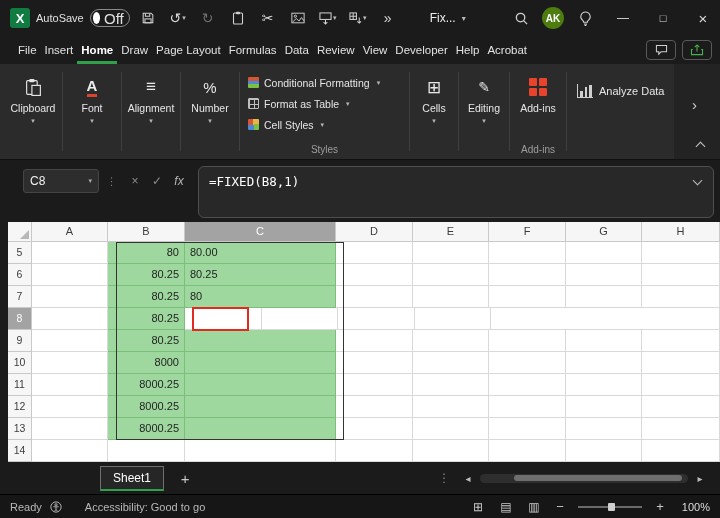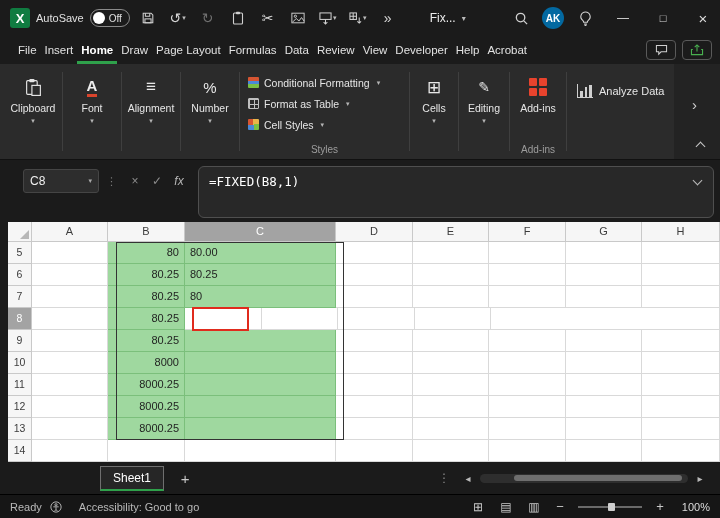--- a/index.html
+++ b/index.html
@@ -6,28 +6,28 @@
   html,body{width:720px;height:518px;background:#1b1b1b;font-family:"Liberation Sans",sans-serif;overflow:hidden;position:relative}
   button{background:none;border:none;color:#d6d6d6;font-family:inherit;cursor:default;padding:0}
   .spacer{flex:1}
 
   
   .titlebar{position:absolute;top:0;left:0;right:0;height:36px;background:#1b1b1b;display:flex;align-items:center;padding-left:10px;gap:6px;color:#d6d6d6}
   .excel-logo{width:20px;height:20px;background:#107c41;border-radius:3px;display:flex;align-items:center;justify-content:center;color:#fff;font-weight:bold;font-size:13px;flex:none}
   .ts-label{font-size:11px;color:#e0e0e0}
   .toggle{width:40px;height:18px;border:1px solid #8a8a8a;border-radius:9px;display:flex;align-items:center;padding:0 5px 0 2px;gap:4px;flex:none}
   .knob{width:12px;height:12px;border-radius:50%;background:#fff}
-  .toggle-text{font-size:10px;color:#e0e0e0}
+  .toggle-text{font-size:15px;color:#e0e0e0}
   .qat{width:24px;height:28px;display:flex;align-items:center;justify-content:center;font-size:14px;color:#d6d6d6;gap:1px;flex:none}
   .qat .mini{font-size:7px;color:#bdbdbd}
   .qat.dim{color:#6f6f6f}
   .doc-pill{display:flex;align-items:center;gap:6px;font-size:12px;color:#ececec;margin-left:16px;padding:3px 8px}
   .doc-pill .mini{font-size:8px;color:#bbb}
   .icon-btn{width:30px;height:30px;display:flex;align-items:center;justify-content:center;flex:none}
-  .avatar{width:22px;height:22px;border-radius:50%;background:#0369a1;color:#fff;font-size:10px;font-weight:bold;display:flex;align-items:center;justify-content:center;flex:none}
+  .avatar{width:22px;height:22px;border-radius:50%;background:#4d7c0f;color:#fff;font-size:10px;font-weight:bold;display:flex;align-items:center;justify-content:center;flex:none}
   .winbtn{width:34px;height:36px;display:flex;align-items:center;justify-content:center;color:#dcdcdc;flex:none}
   .winbtn.min{font-size:12px}.winbtn.max{font-size:11px}.winbtn.close{font-size:15px}
 
   
   .menubar{position:absolute;top:36px;left:0;right:0;height:28px;background:#1b1b1b;display:flex;align-items:center;padding:0 8px 0 14px}
   .menu-item{font-size:11.5px;color:#e2e2e2;padding:0 4px;height:28px;line-height:28px;white-space:nowrap}
   .menu-item.active{color:#fff;font-weight:bold;box-shadow:inset 0 -3px 0 #2fa14b}
   .mb-btn{width:30px;height:20px;border:1px solid #5a5a5a;border-radius:4px;display:flex;align-items:center;justify-content:center;margin-left:6px;flex:none}
 
   
@@ -94,21 +94,21 @@
   .tabs{position:absolute;top:462px;left:0;right:0;height:32px;background:#1b1b1b;display:flex;align-items:center;padding-right:12px}
   .sheet-tab{margin-left:100px;height:25px;padding:0 12px;display:flex;align-items:center;font-size:12px;color:#fff;border:1px solid #6f6f6f;border-bottom:2px solid #2fa14b;background:#262626;flex:none}
   .tab-add{width:26px;height:26px;font-size:15px;color:#c9c9c9;display:flex;align-items:center;justify-content:center;margin-left:8px}
   .tab-dots{color:#8a8a8a;font-size:12px;margin-right:10px}
   .scroll-arrow{width:16px;color:#b9b9b9;font-size:10px}
   .hscroll{width:208px;height:9px;background:#2e2e2e;border-radius:5px;margin:0 4px;position:relative}
   .hscroll .thumb{position:absolute;left:34px;right:6px;top:1.5px;height:6px;background:#6e6e6e;border-radius:3px}
 
   
   .statusbar{position:absolute;top:494px;left:0;right:0;height:24px;background:#161616;display:flex;align-items:center;padding:0 10px;gap:8px;color:#b9b9b9;font-size:11px;border-top:1px solid #000}
-  .sb-acc{display:flex;align-items:center;gap:17px}
+  .sb-acc{display:flex;align-items:center;gap:23px}
   .sb-view{width:20px;font-size:12px;color:#c9c9c9}
   .zoom-slider{width:64px;height:10px;position:relative;margin:0 2px}
   .ztrack{position:absolute;left:0;right:0;top:4.5px;height:1.5px;background:#6a6a6a}
   .zthumb{position:absolute;left:30px;top:1px;width:7px;height:8px;background:#cfcfcf;border-radius:1px}
   .zoom-pct{width:34px;text-align:right;color:#dcdcdc}
   .zoom-btn{width:16px;font-size:13px;color:#c9c9c9}
 </style>
 </head>
 <body>
 

